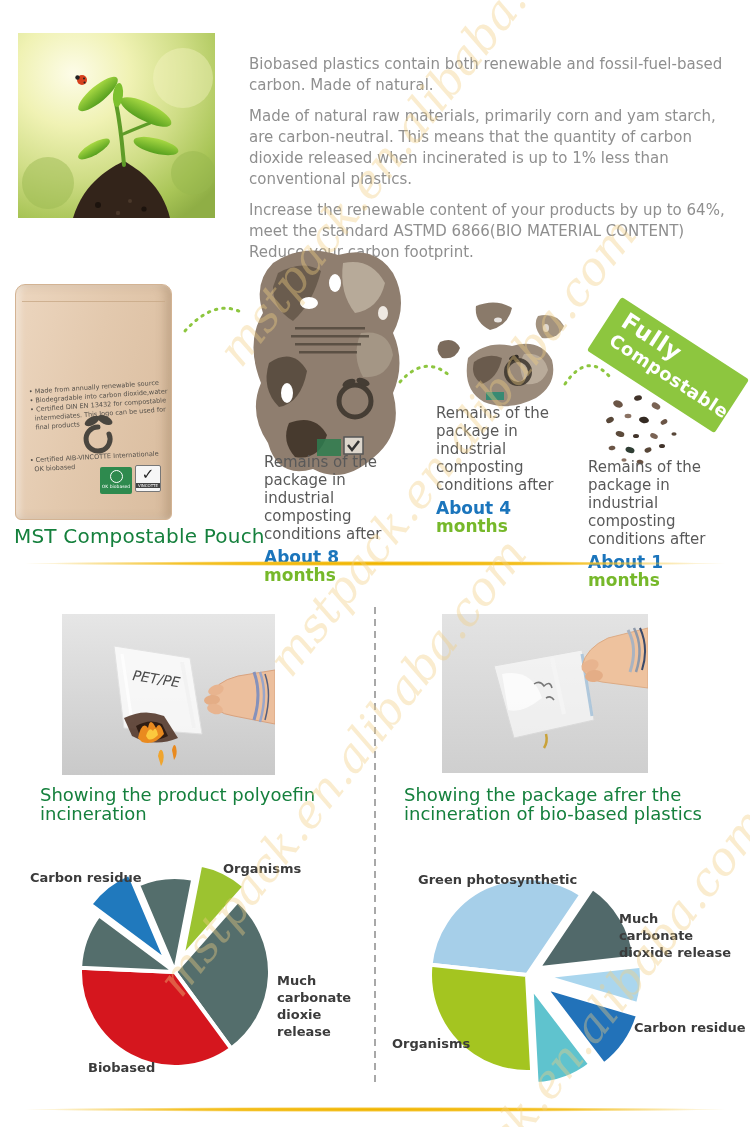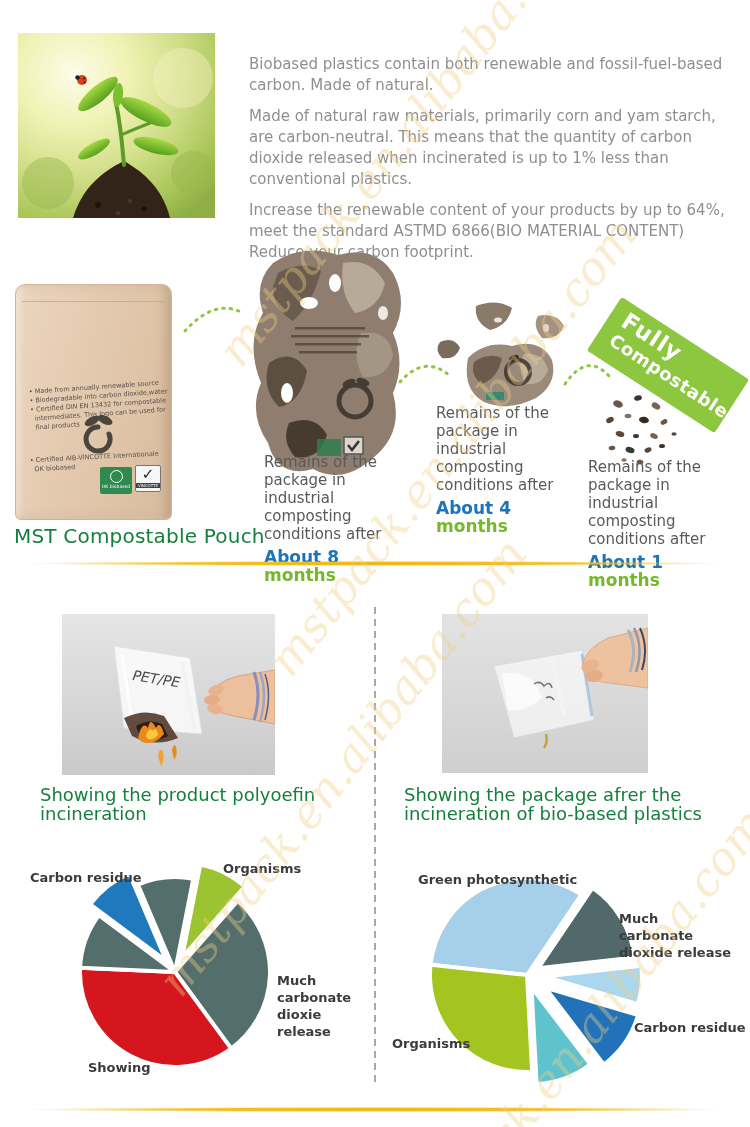--- a/index.html
+++ b/index.html
@@ -364,21 +364,21 @@
       <path d="M 139.93019452591366 118.58370586375631 L 236.3292719003056 107.80326610621407 A 97 97 0 0 1 232.9471490936432 146.0945430546696 Z" fill="#aad6ee" stroke="#ffffff" stroke-width="4" stroke-linejoin="round"></path>
       <path d="M 140.11522746581988 129.4835305046932 L 233.13218203354944 156.99436769560648 A 97 97 0 0 1 198.94098274950483 206.61024776469338 Z" fill="#2272b9" stroke="#ffffff" stroke-width="4" stroke-linejoin="round"></path>
       <path d="M 126.48684855057425 129.20115527662074 L 185.31260383425922 206.32787253662093 A 97 97 0 0 1 131.64394164921893 226.0639674945814 Z" fill="#5fc3ce" stroke="#ffffff" stroke-width="4" stroke-linejoin="round"></path>
       <path d="M 122 117 L 127.15709309864468 213.86281221796065 A 97 97 0 0 1 25.531376149277463 106.86073906303774 Z" fill="#a4c520" stroke="#ffffff" stroke-width="4" stroke-linejoin="round"></path>
     </svg>
 
   <div class="pie-label lbl-carbon-l">Carbon residue</div>
   <div class="pie-label lbl-organisms-l">Organisms</div>
   <div class="pie-label lbl-muchcarb-l">Much carbonate
 dioxie release</div>
-  <div class="pie-label lbl-toxicant-l">Showing</div>
+  <div class="pie-label lbl-toxicant-l">Biobased</div>
   <div class="pie-label lbl-greenphoto-r">Green photosynthetic</div>
   <div class="pie-label lbl-muchcarb-r">Much carbonate
 dioxide release</div>
   <div class="pie-label lbl-carbon-r">Carbon residue</div>
   <div class="pie-label lbl-organisms-r">Organisms</div>
 
   <div class="gold-line gold-bottom"></div>
 
 </div>
 

